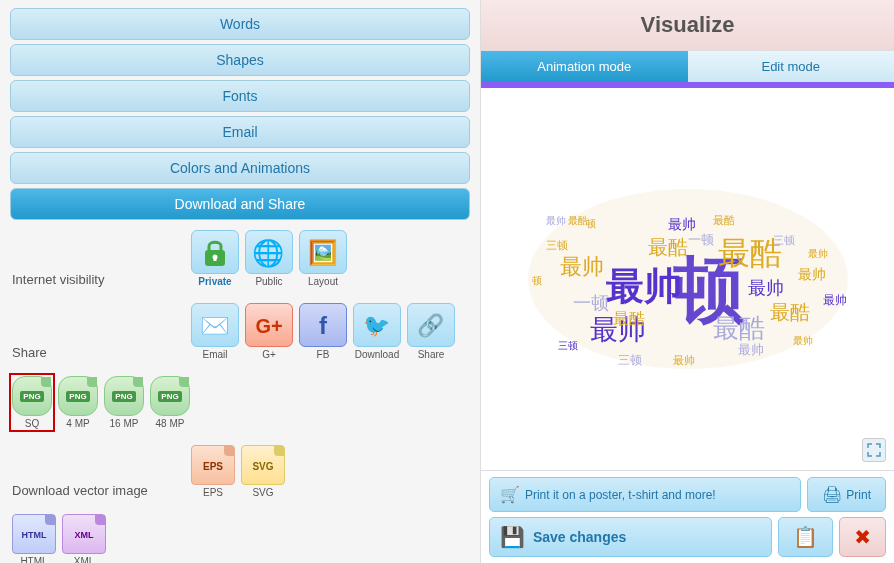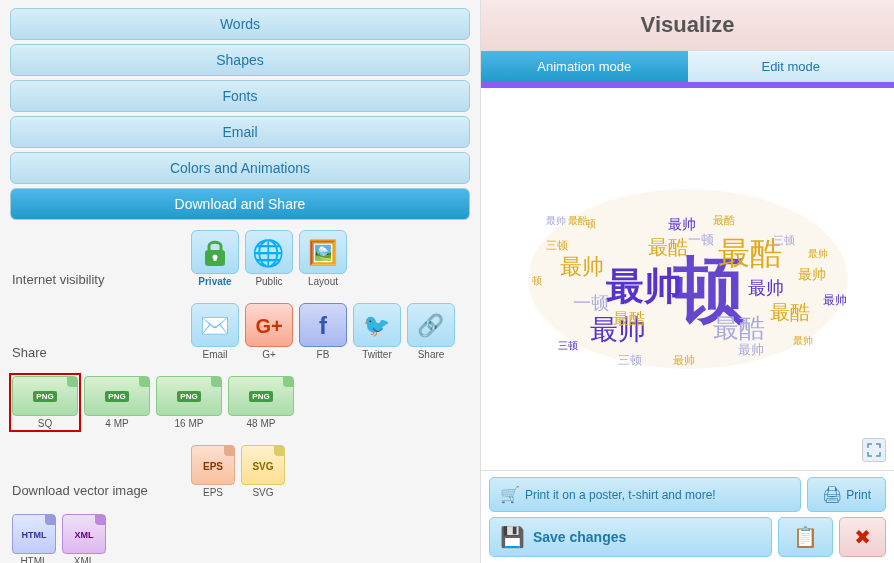--- a/index.html
+++ b/index.html
@@ -249,25 +249,25 @@
       border: 1px solid #e0aaaa;
       border-radius: 5px;
       padding: 7px 14px;
       cursor: pointer;
       display: flex;
       align-items: center;
     }
 
     
     .png-icon {
-      width: 66px;
+      width: 40px;
       height: 40px;
       background: linear-gradient(to bottom, #d8f0d0, #aadcaa);
       border: 1px solid #88cc88;
-      border-radius: 4px;
+      border-radius: 13px;
       display: flex;
       flex-direction: column;
       align-items: center;
       justify-content: center;
       font-size: 9px;
       font-weight: bold;
       color: #226622;
       position: relative;
     }
     .png-icon::before {
@@ -459,21 +459,21 @@
         <div class="icon-box" style="background:linear-gradient(to bottom,#d0d8f8,#a8b8f0); border:1px solid #6688dd;">
           <span style="font-size:24px; color:#3355aa; font-weight:bold;">f</span>
         </div>
         <span>FB</span>
       </div>
 
       <div class="icon-item">
         <div class="icon-box blue-light">
           <span style="font-size:22px; color:#1da1f2;">🐦</span>
         </div>
-        <span>Twitter</span>
+        <span>Download</span>
       </div>
 
       <div class="icon-item">
         <div class="icon-box blue-light">
           <span style="font-size:22px;">🔗</span>
         </div>
         <span>Share</span>
       </div>
     </div>
   </div>

